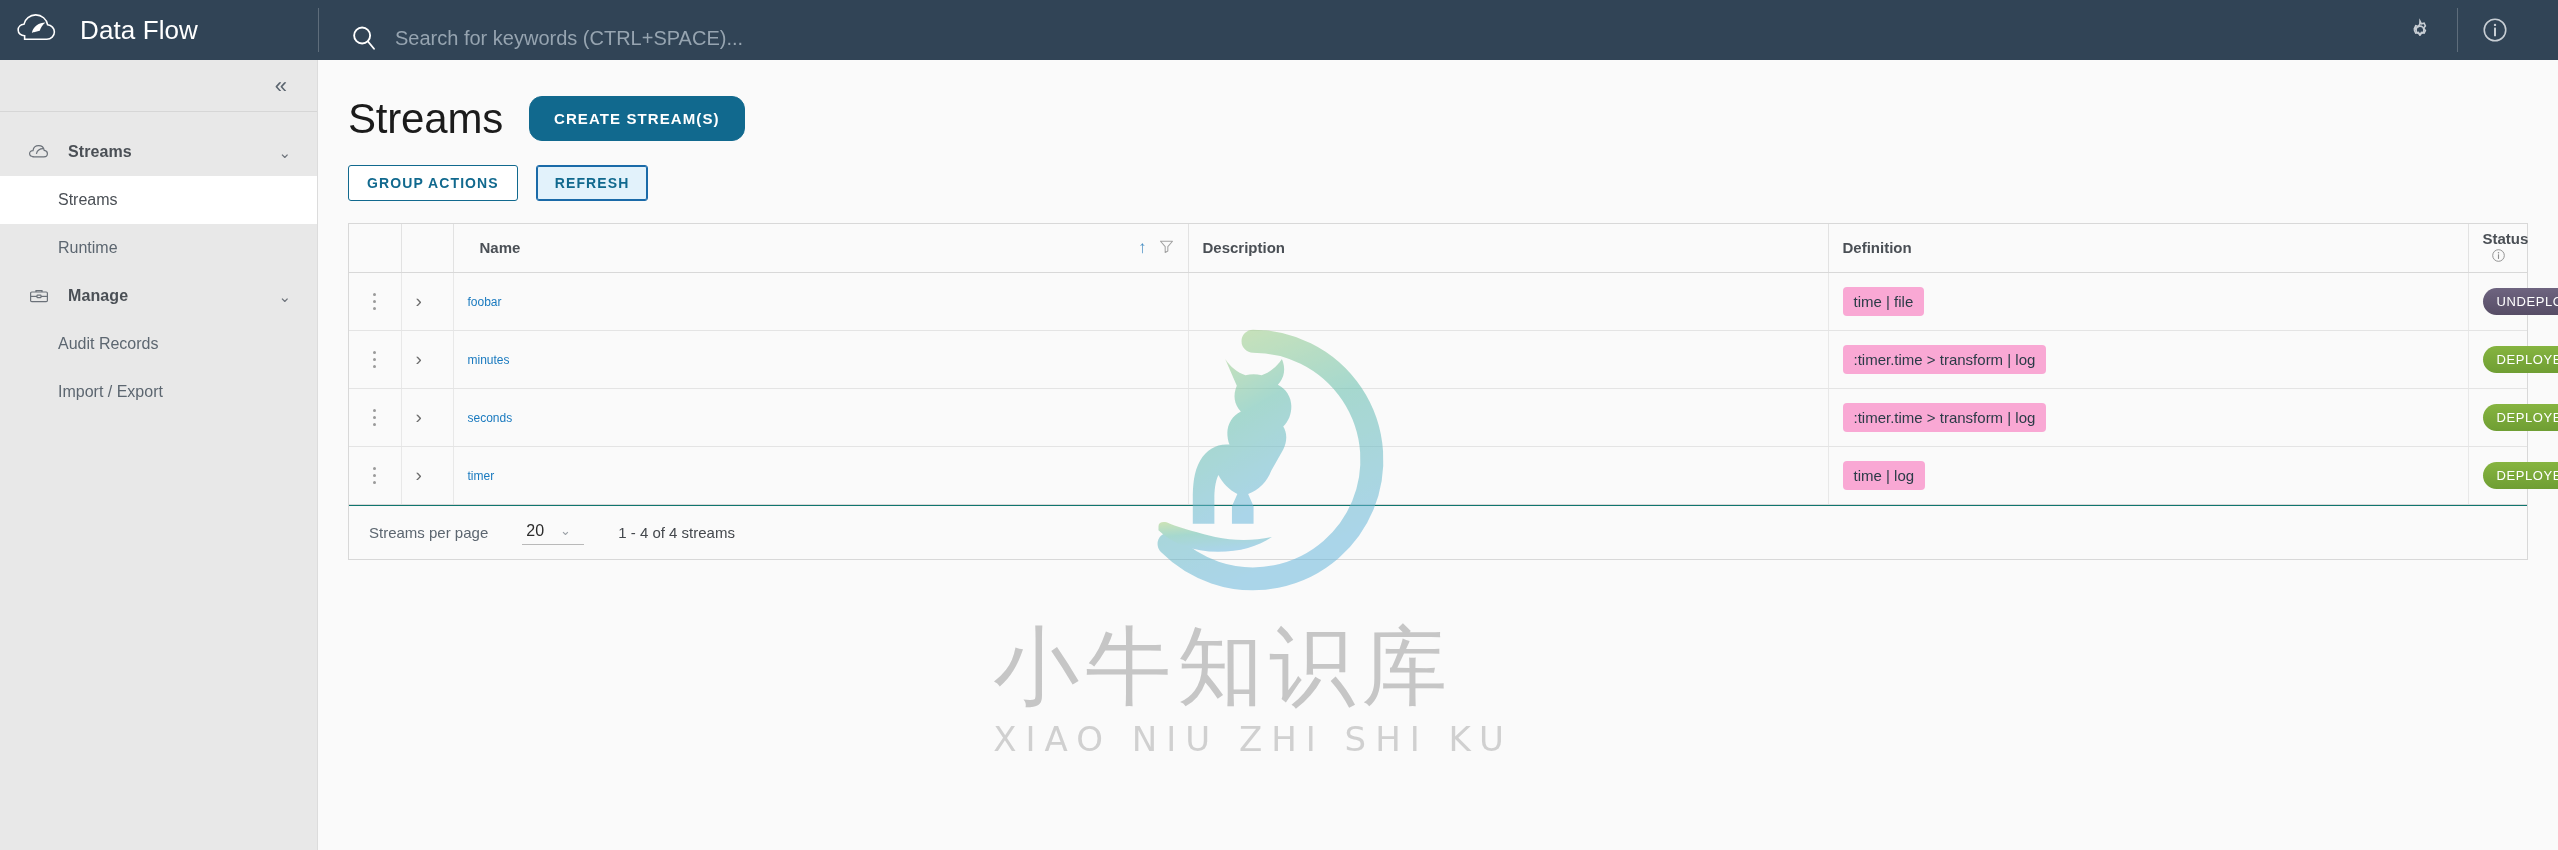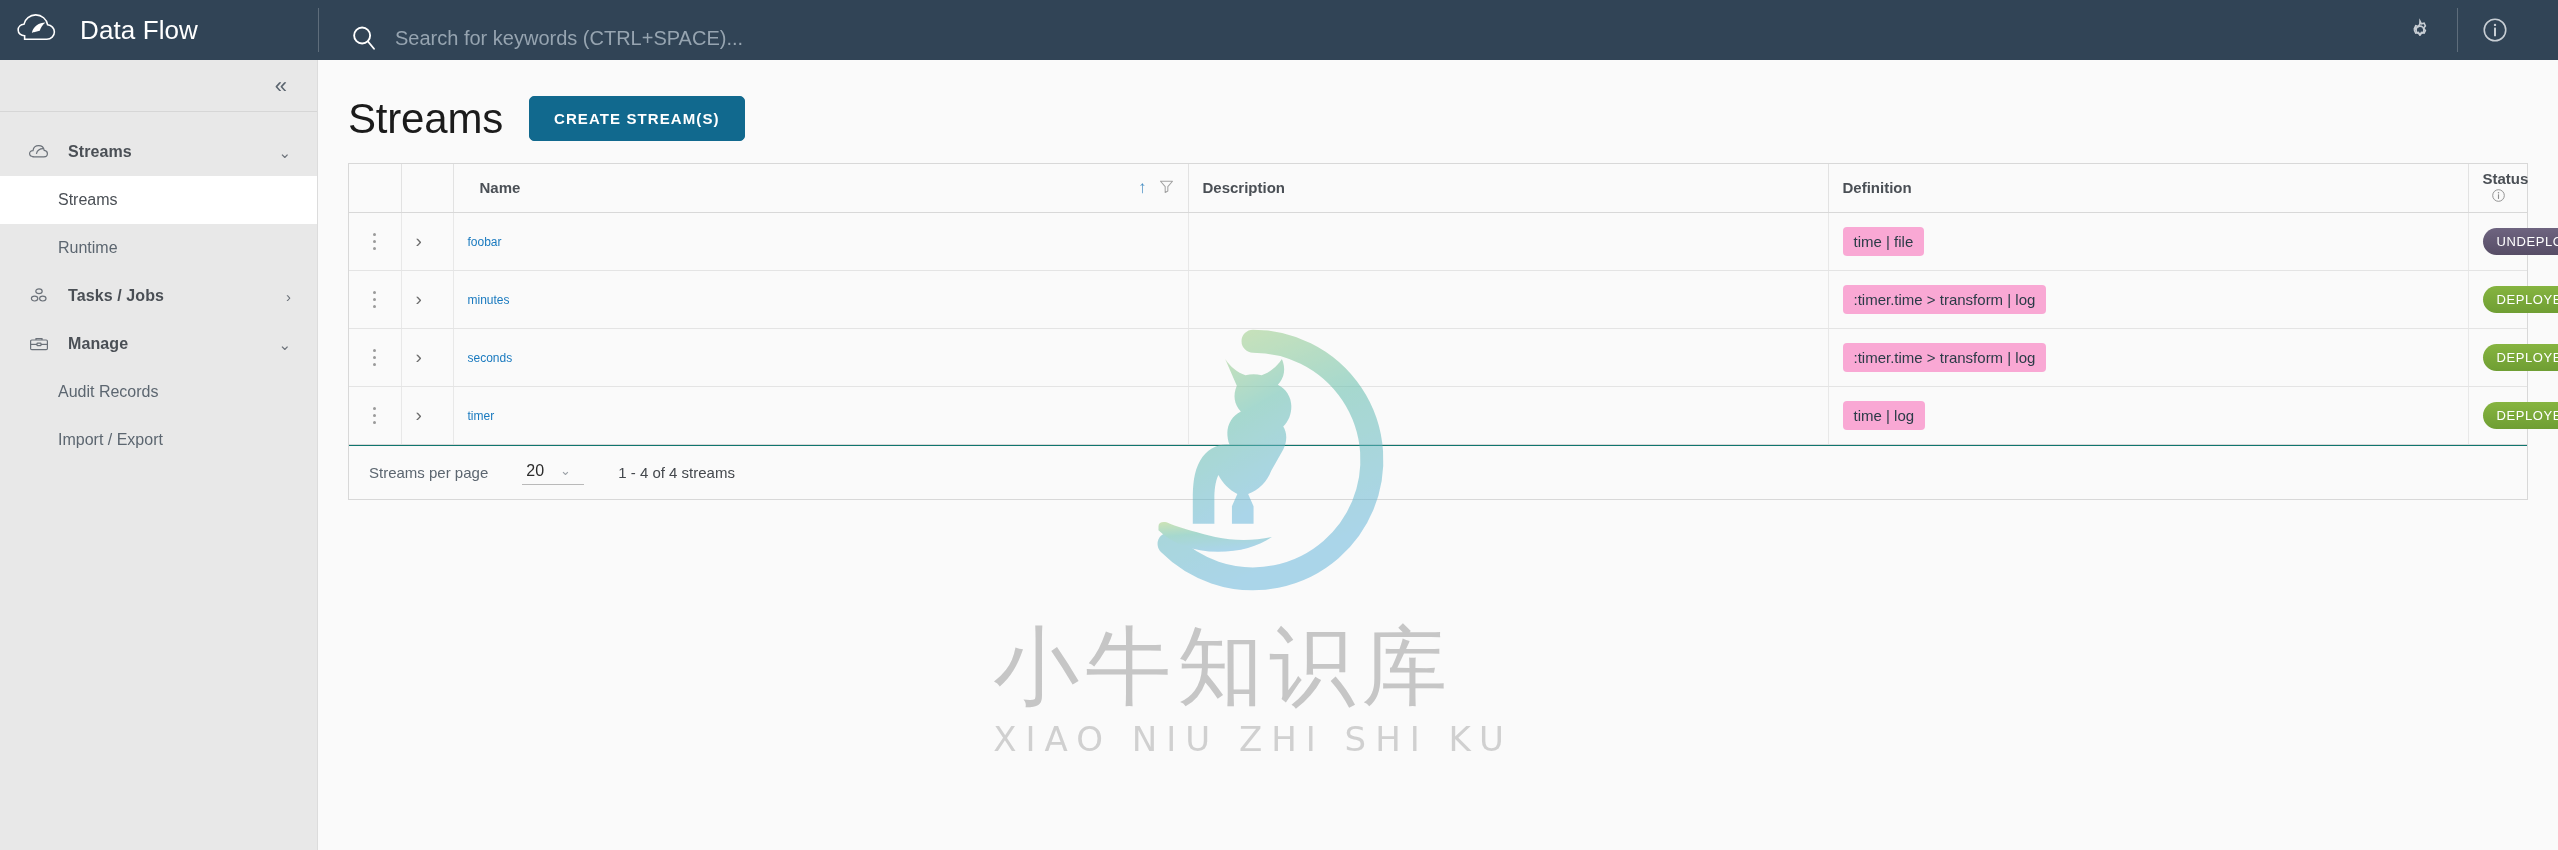--- a/index.html
+++ b/index.html
@@ -160,21 +160,21 @@
     font-size: 42px;
     font-weight: 400;
     color: #1b1b1b;
     line-height: 1;
     letter-spacing: -.2px;
   }
   .btn-primary {
     background: #11698e;
     color: #ffffff;
     border: 1px solid #11698e;
-    border-radius: 5px;
+    border-radius: 13px;
     font-family: "Liberation Sans", sans-serif;
     font-size: 15px;
     font-weight: 700;
     letter-spacing: 1.1px;
     padding: 13px 24px;
     cursor: pointer;
     white-space: nowrap;
   }
   .toolbar { display: flex; gap: 18px; margin-top: 24px; }
   .btn-outline {
@@ -414,33 +414,20 @@
         <span class="nav-caret">⌄</span>
       </div>
 
       <div class="nav-sub active">
         <span>Streams</span>
       </div>
       <div class="nav-sub">
         <span>Runtime</span>
       </div>
 
-      <div class="nav-item">
-        <span class="nav-ico">
-          <svg width="22" height="20" viewBox="0 0 22 20">
-            <g fill="none" stroke="#6b7179" stroke-width="1.2">
-              <ellipse cx="11" cy="5.2" rx="3.2" ry="2.4"></ellipse>
-              <ellipse cx="6.6" cy="12.6" rx="3.2" ry="2.4"></ellipse>
-              <ellipse cx="14.8" cy="12.6" rx="3.2" ry="2.4"></ellipse>
-            </g>
-          </svg>
-        </span>
-        <span class="nav-label">Tasks / Jobs</span>
-        <span class="nav-caret">›</span>
-      </div>
 
       <div class="nav-item">
         <span class="nav-ico">
           <svg width="22" height="20" viewBox="0 0 22 20">
             <g fill="none" stroke="#6b7179" stroke-width="1.2">
               <rect x="2.6" y="6" width="16.8" height="9.6" rx="1.2"></rect>
               <path d="M8 6V4.6h6V6"></path>
               <path d="M2.6 10.4h16.8"></path>
               <rect x="9" y="9.2" width="4" height="2.4" rx=".6" fill="#e8e8e8"></rect>
             </g>
@@ -460,20 +447,24 @@
     </div>
   </nav>
 
   <main class="main">
 
     <div class="page-head">
       <h1 class="page-title">Streams</h1>
       <button class="btn-primary">CREATE STREAM(S)</button>
     </div>
 
+    <div class="toolbar">
+      <button class="btn-outline">GROUP ACTIONS</button>
+      <button class="btn-outline focused">REFRESH</button>
+    </div>
 
     <div class="watermark">
       <svg class="wm-mark" viewBox="0 0 200 200">
         <defs>
           <linearGradient id="wmg" x1="0" y1="0" x2="0.35" y2="1">
             <stop offset="0%" stop-color="#a8d07e"></stop>
             <stop offset="45%" stop-color="#62bcaa"></stop>
             <stop offset="100%" stop-color="#69b6da"></stop>
           </linearGradient>
         </defs>

